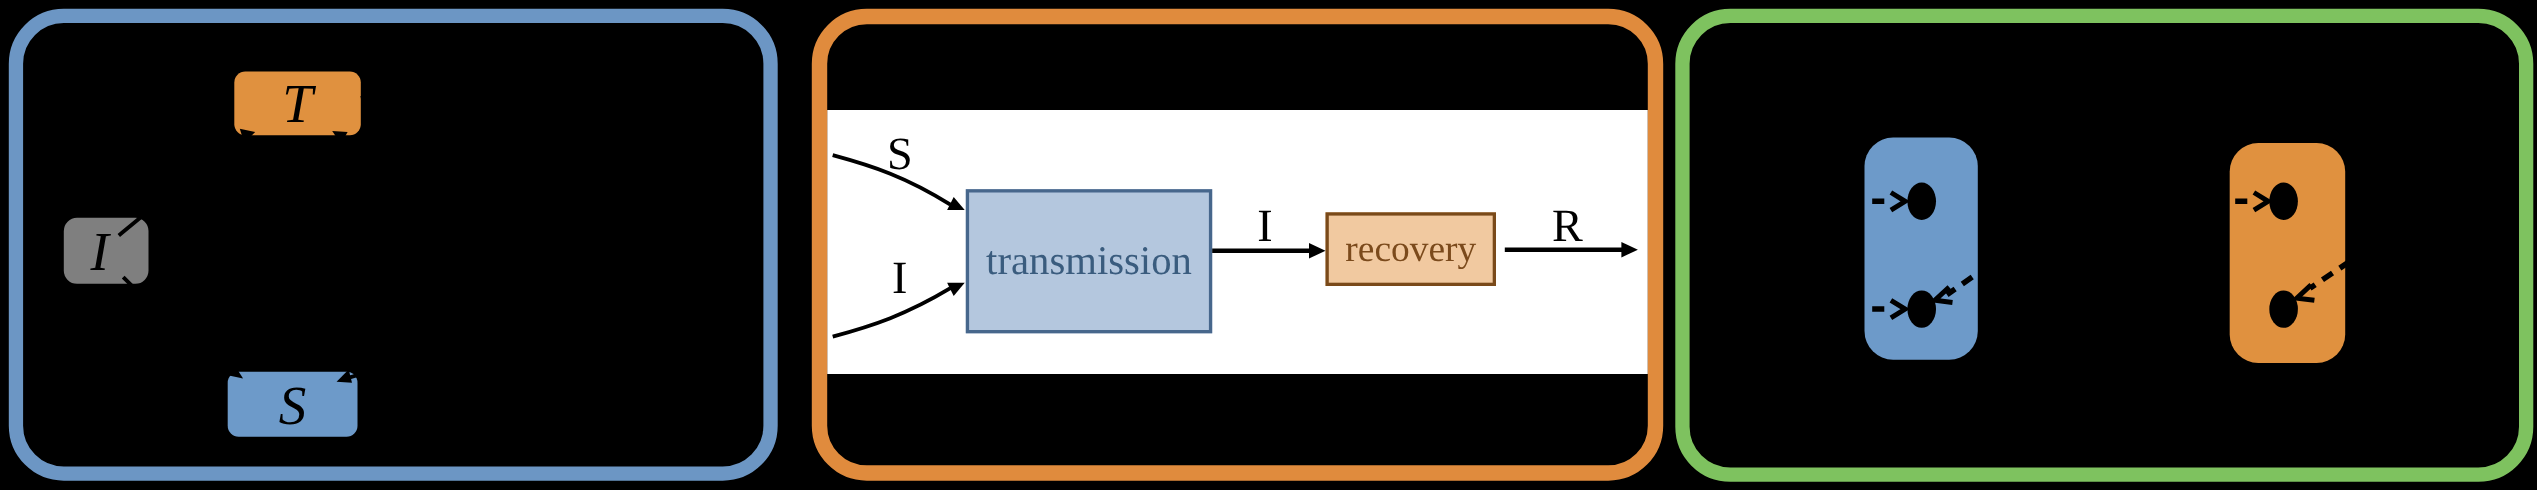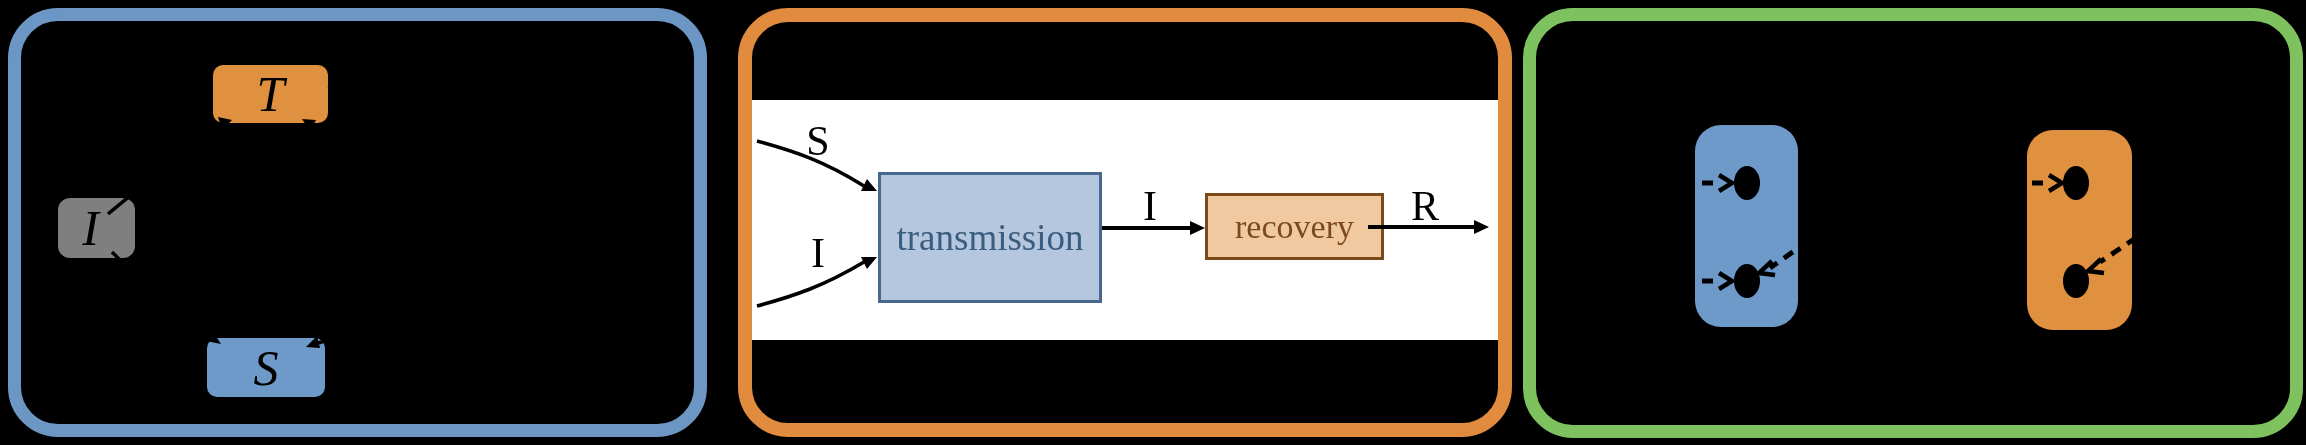--- a/index.html
+++ b/index.html
@@ -36,21 +36,21 @@
   .flowbox{
     position:absolute;box-sizing:border-box;display:flex;align-items:center;justify-content:center;
     z-index:3;
   }
   .flowbox.transmission{
     left:878px;top:162px;width:224px;height:131px;
     background:var(--transmission-fill,#B4C7DE);border:3px solid var(--transmission-border,#47678C);
     color:var(--transmission-text,#3A5C7E);font-size:37px;margin-top:10px;
   }
   .flowbox.recovery{
-    left:1205px;top:193px;width:179px;height:67px;
+    left:1205px;top:193px;width:155px;height:67px;
     background:var(--recovery-fill,#F1C9A0);border:3px solid var(--recovery-border,#7A4A1A);
     color:var(--recovery-text,#7B4A1C);font-size:34px;
   }
   .flow-label{
     position:absolute;z-index:4;color:var(--line,#000);font-size:42px;line-height:1;
     transform:translate(-50%,-50%);
   }
   .petri-place{position:absolute;z-index:3;}
   .petri-place.blue{left:1695px;top:125px;width:103px;height:202px;border-radius:26px;background:var(--petri-blue-fill,#6D9AC9);}
   .petri-place.orange{left:2027px;top:130px;width:105px;height:200px;border-radius:26px;background:var(--petri-orange-fill,#E0913F);}

